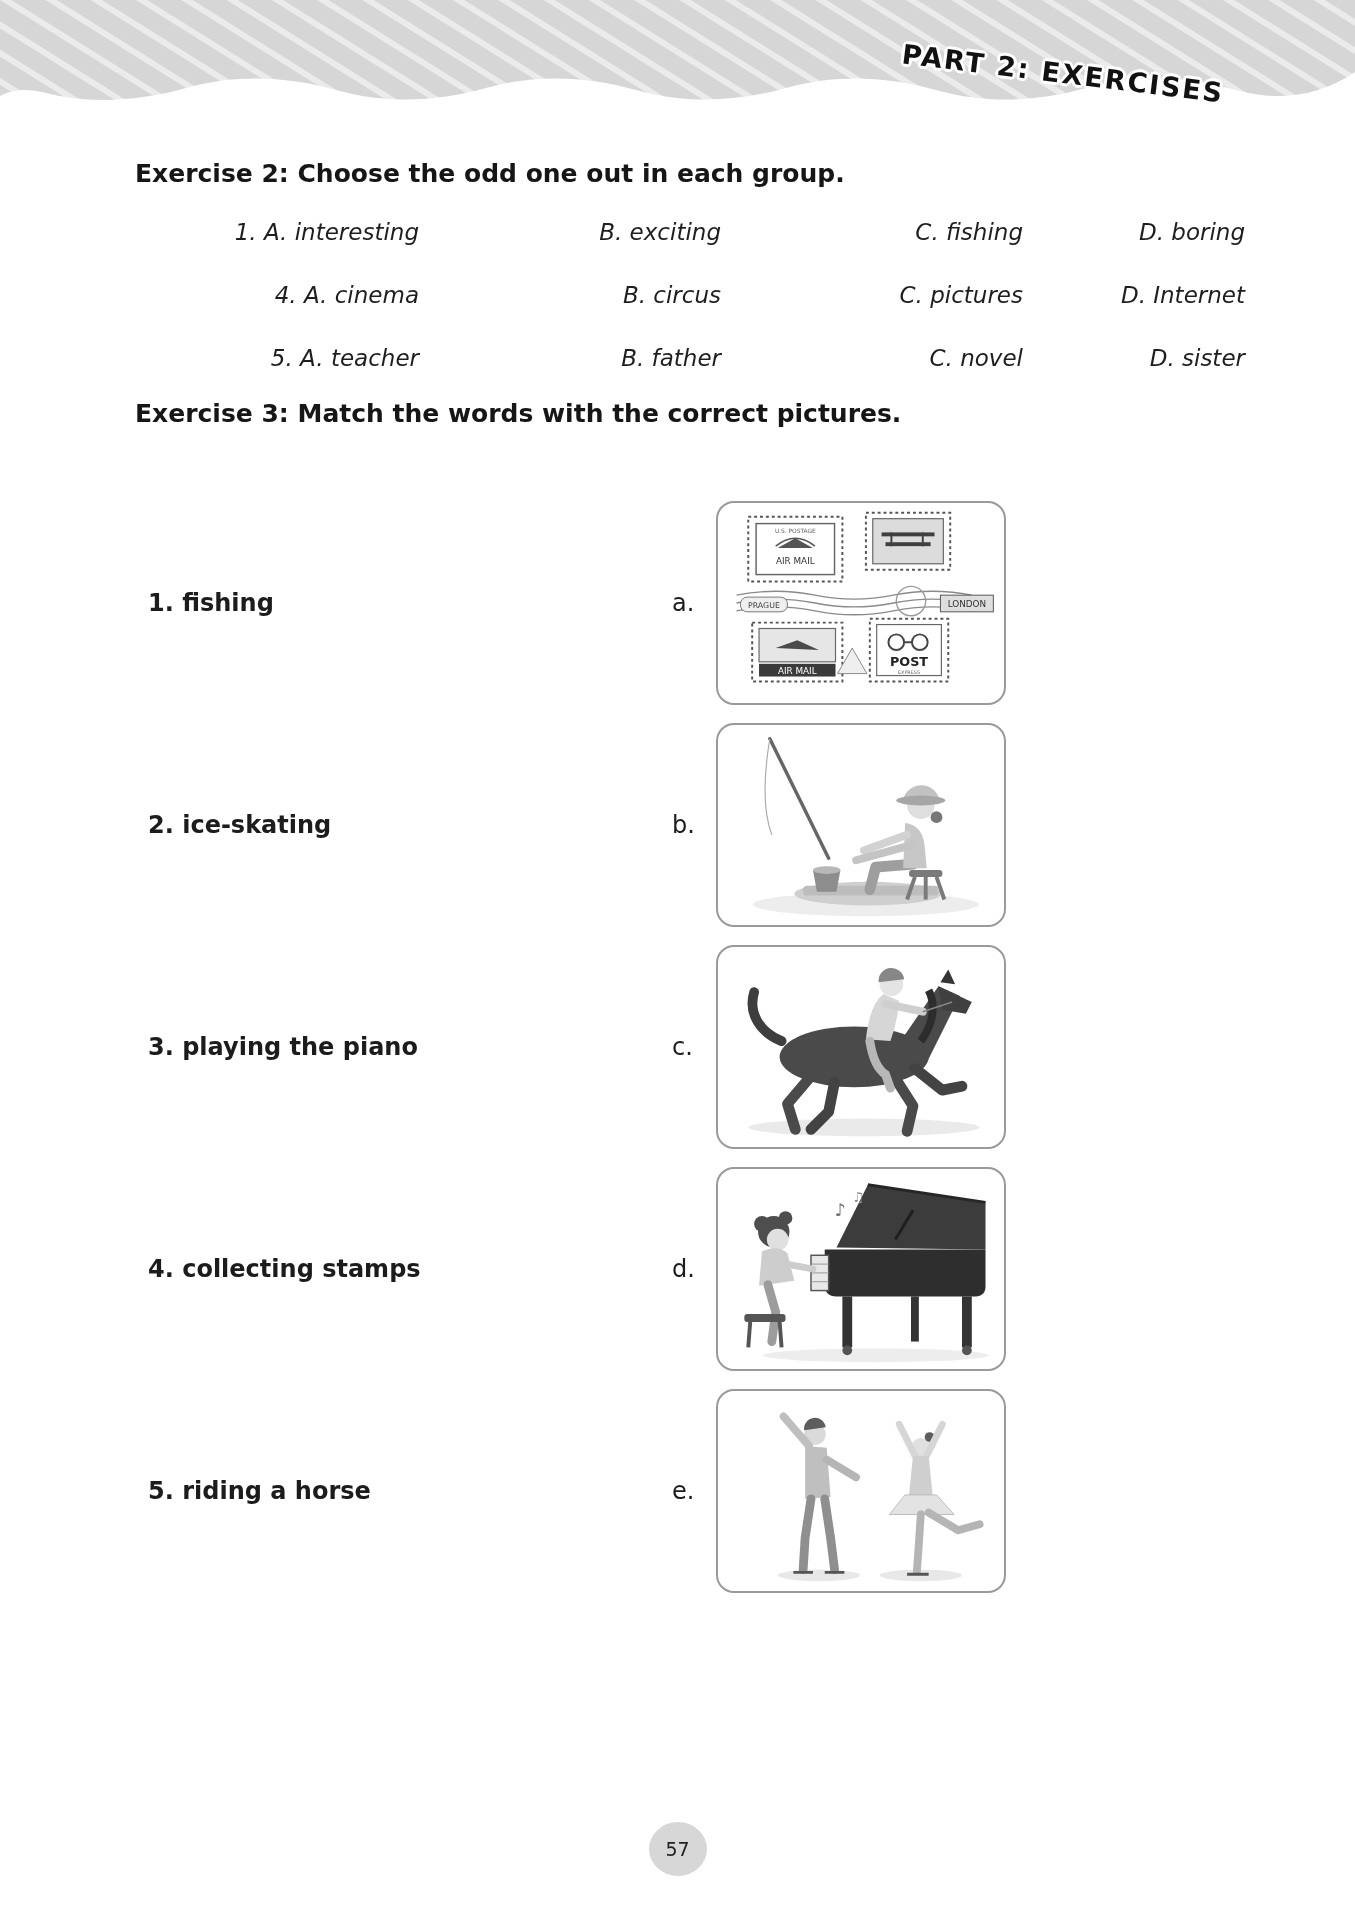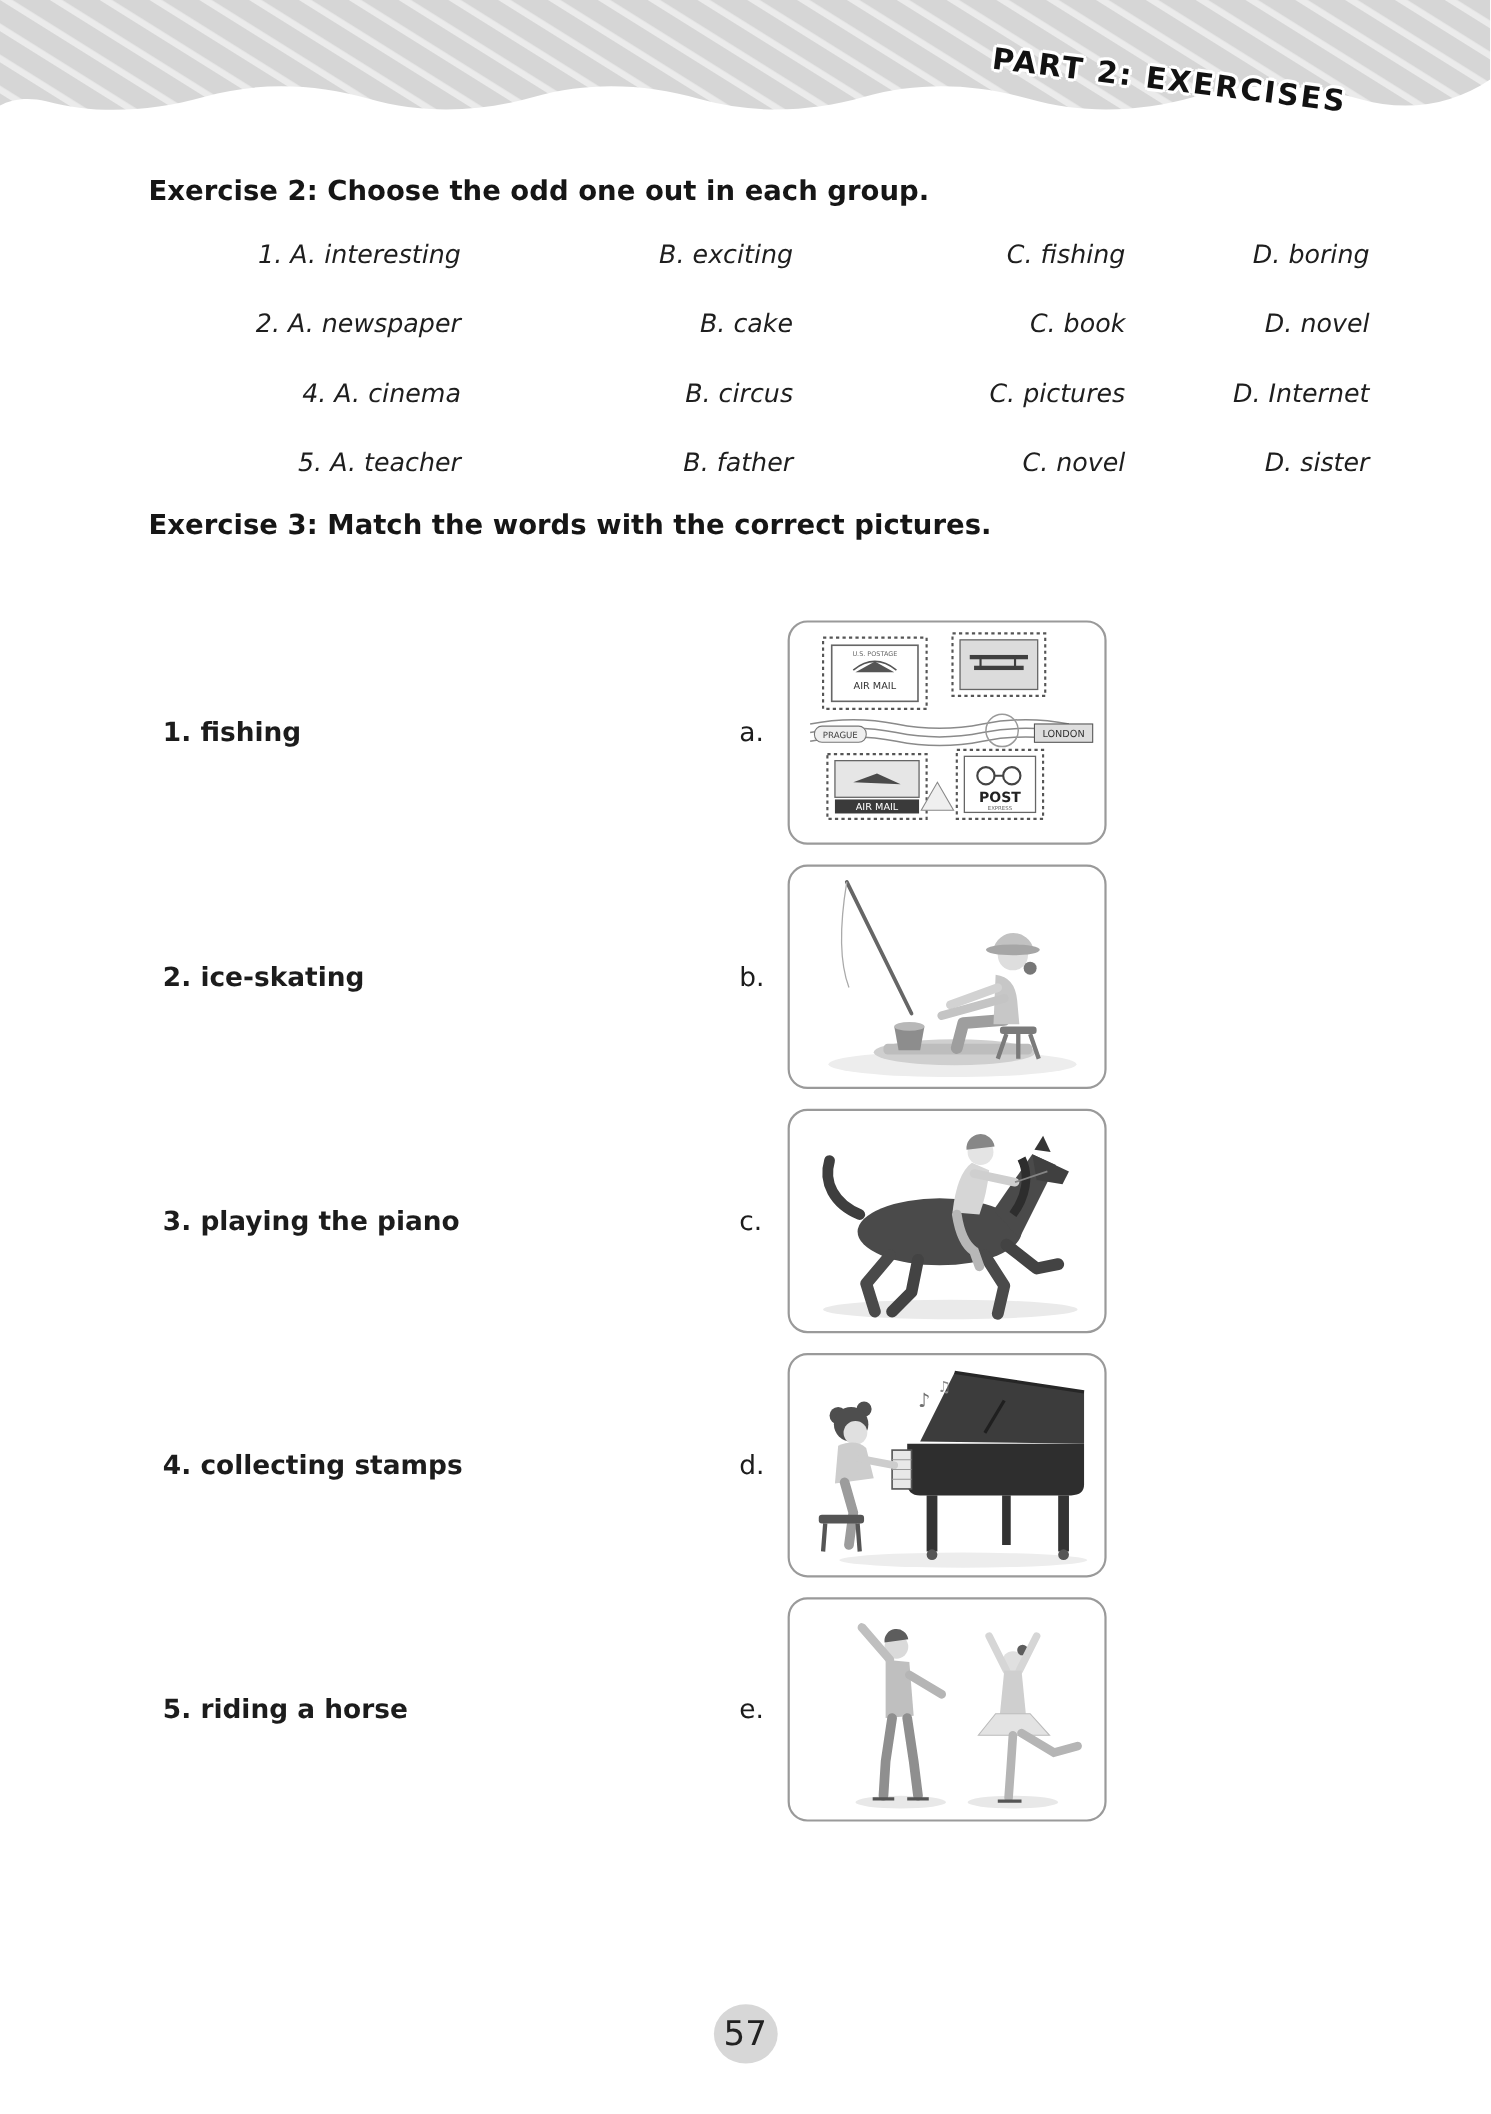--- a/index.html
+++ b/index.html
@@ -43,21 +43,21 @@
     border:2px solid #9a9a9a; border-radius:18px; overflow:hidden;
   }
   .pic-box svg { width:100%; height:100%; display:block; }
 
   
   .page-number {
     position:absolute; top:1822px; left:50%; transform:translateX(-50%);
     width:58px; height:54px; border-radius:50%;
     background:#d7d7d7; color:#222;
     display:flex; align-items:center; justify-content:center;
-    font-size:31px;
+    font-size:19px;
   }
 
   .svg-label { font-family:"DejaVu Sans", sans-serif; }
 </style>
 </head>
 <body>
 
 <div class="page">
 
   <div class="band">
@@ -88,26 +88,20 @@
     <h2 class="ex-title">Exercise 2: Choose the odd one out in each group.</h2>
 
     <div class="ex2-grid">
       <div class="ex2-row">
         <span>1. A. interesting</span>
         <span>B. exciting</span>
         <span>C. fishing</span>
         <span>D. boring</span>
       </div>
       <div class="ex2-row">
-        <span>2. A. newspaper</span>
-        <span>B. cake</span>
-        <span>C. book</span>
-        <span>D. novel</span>
-      </div>
-      <div class="ex2-row">
         <span>4. A. cinema</span>
         <span>B. circus</span>
         <span>C. pictures</span>
         <span>D. Internet</span>
       </div>
       <div class="ex2-row">
         <span>5. A. teacher</span>
         <span>B. father</span>
         <span>C. novel</span>
         <span>D. sister</span>

